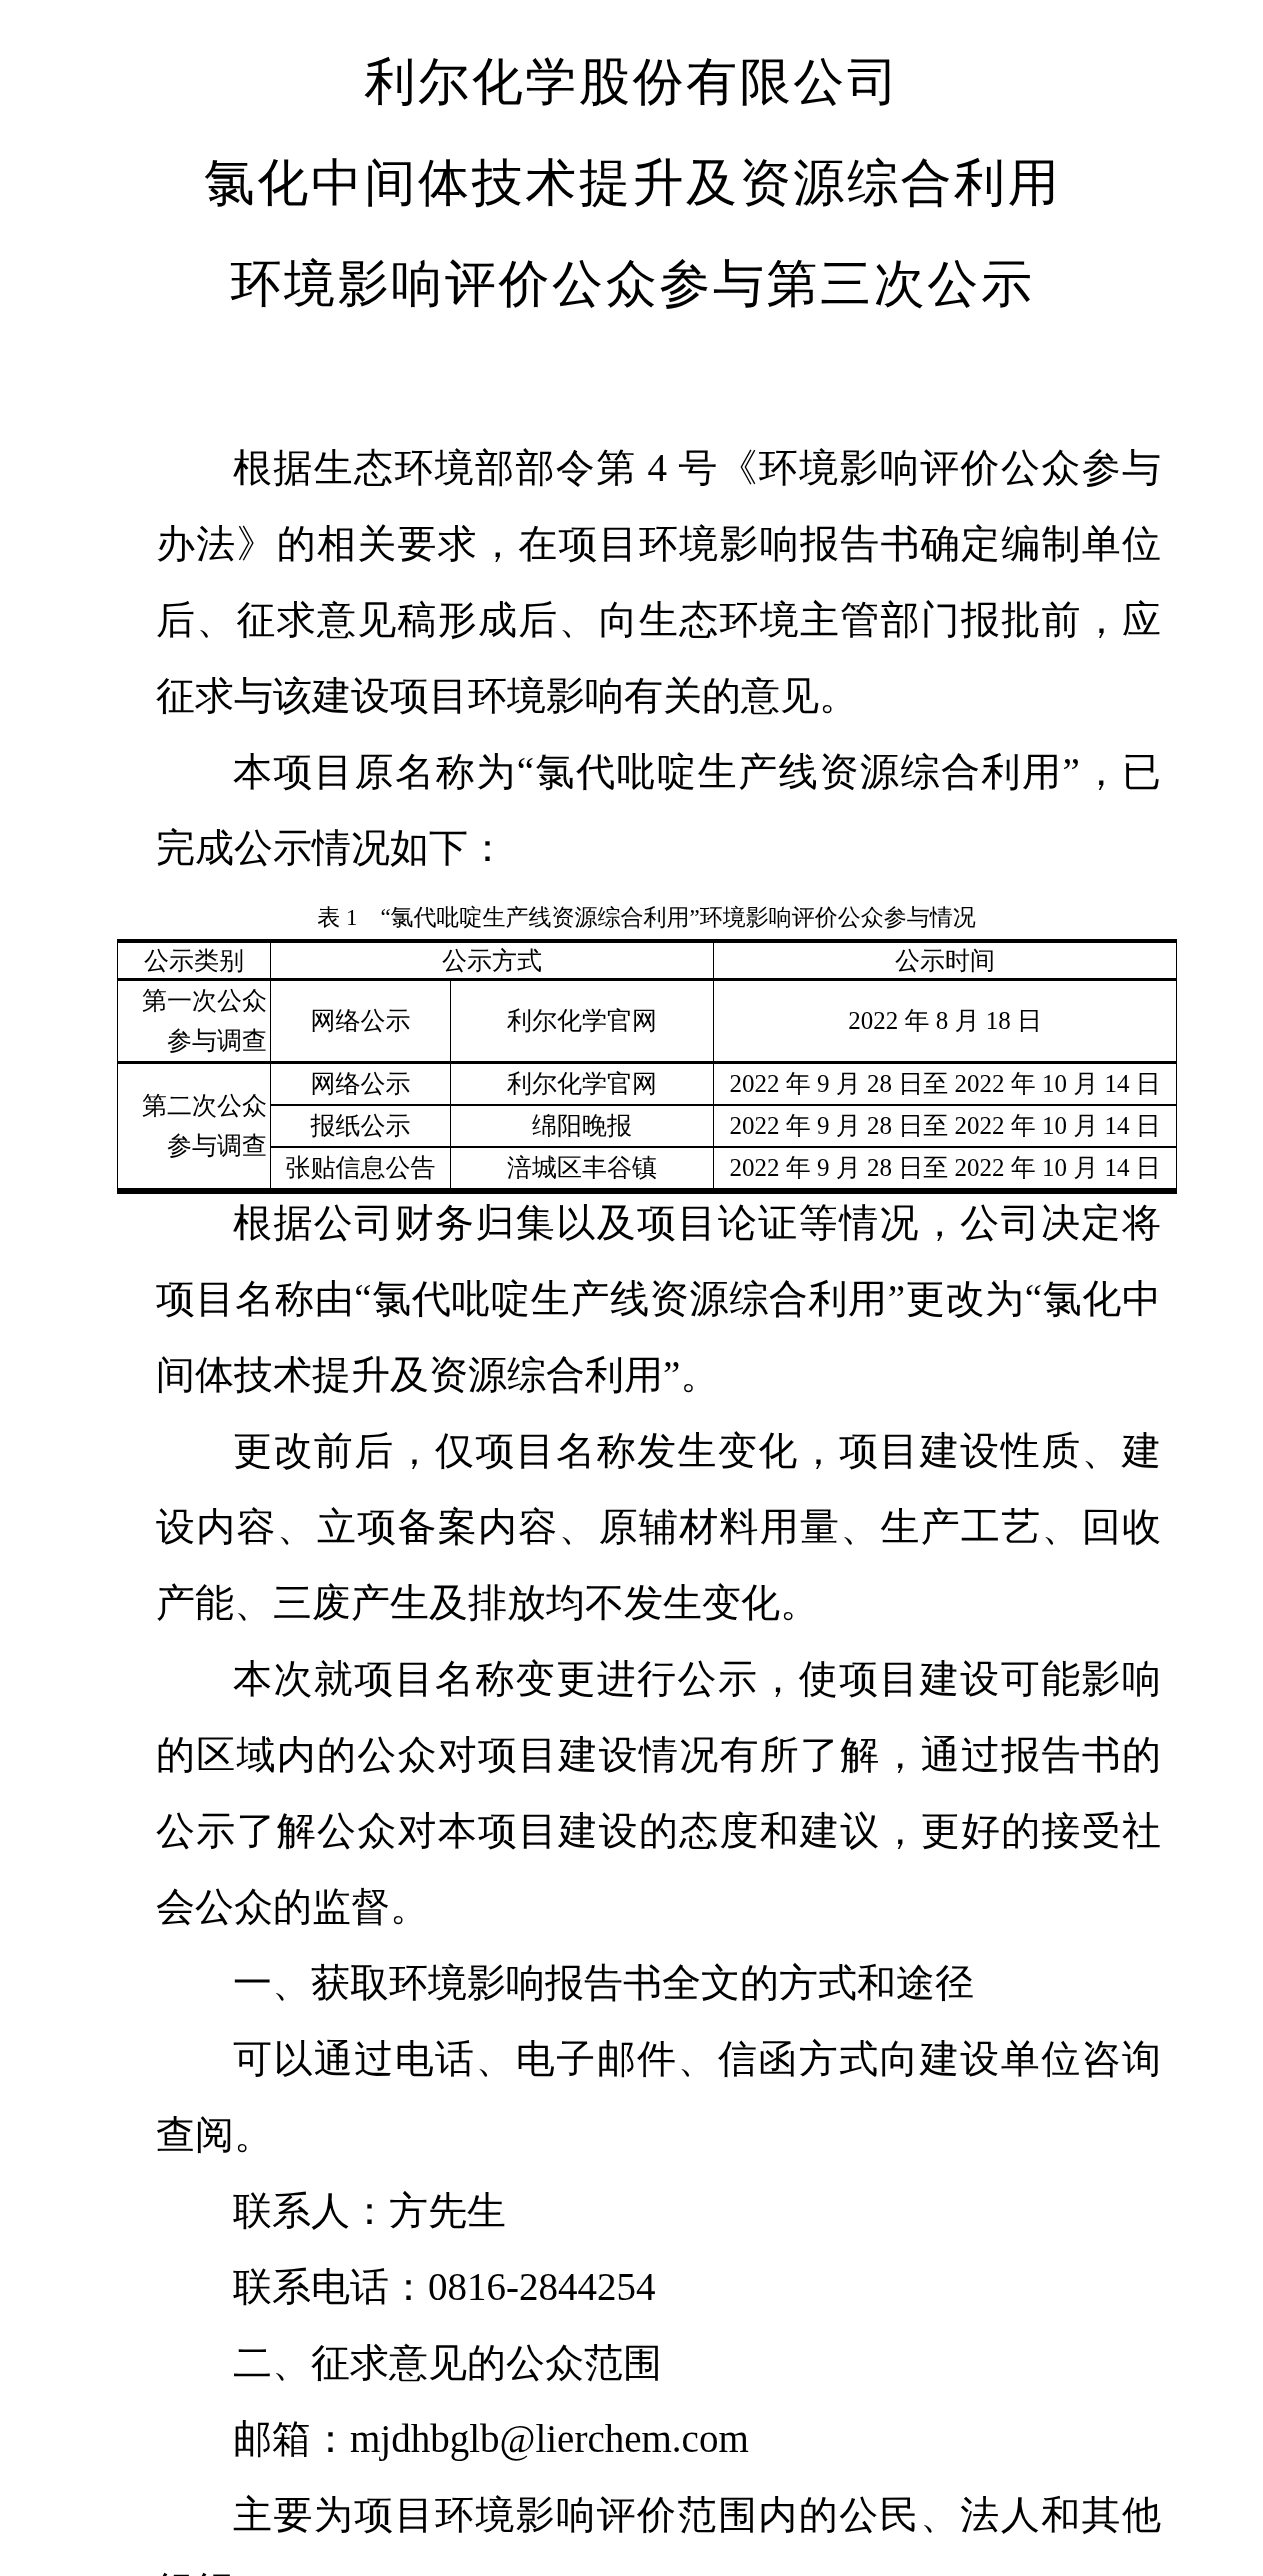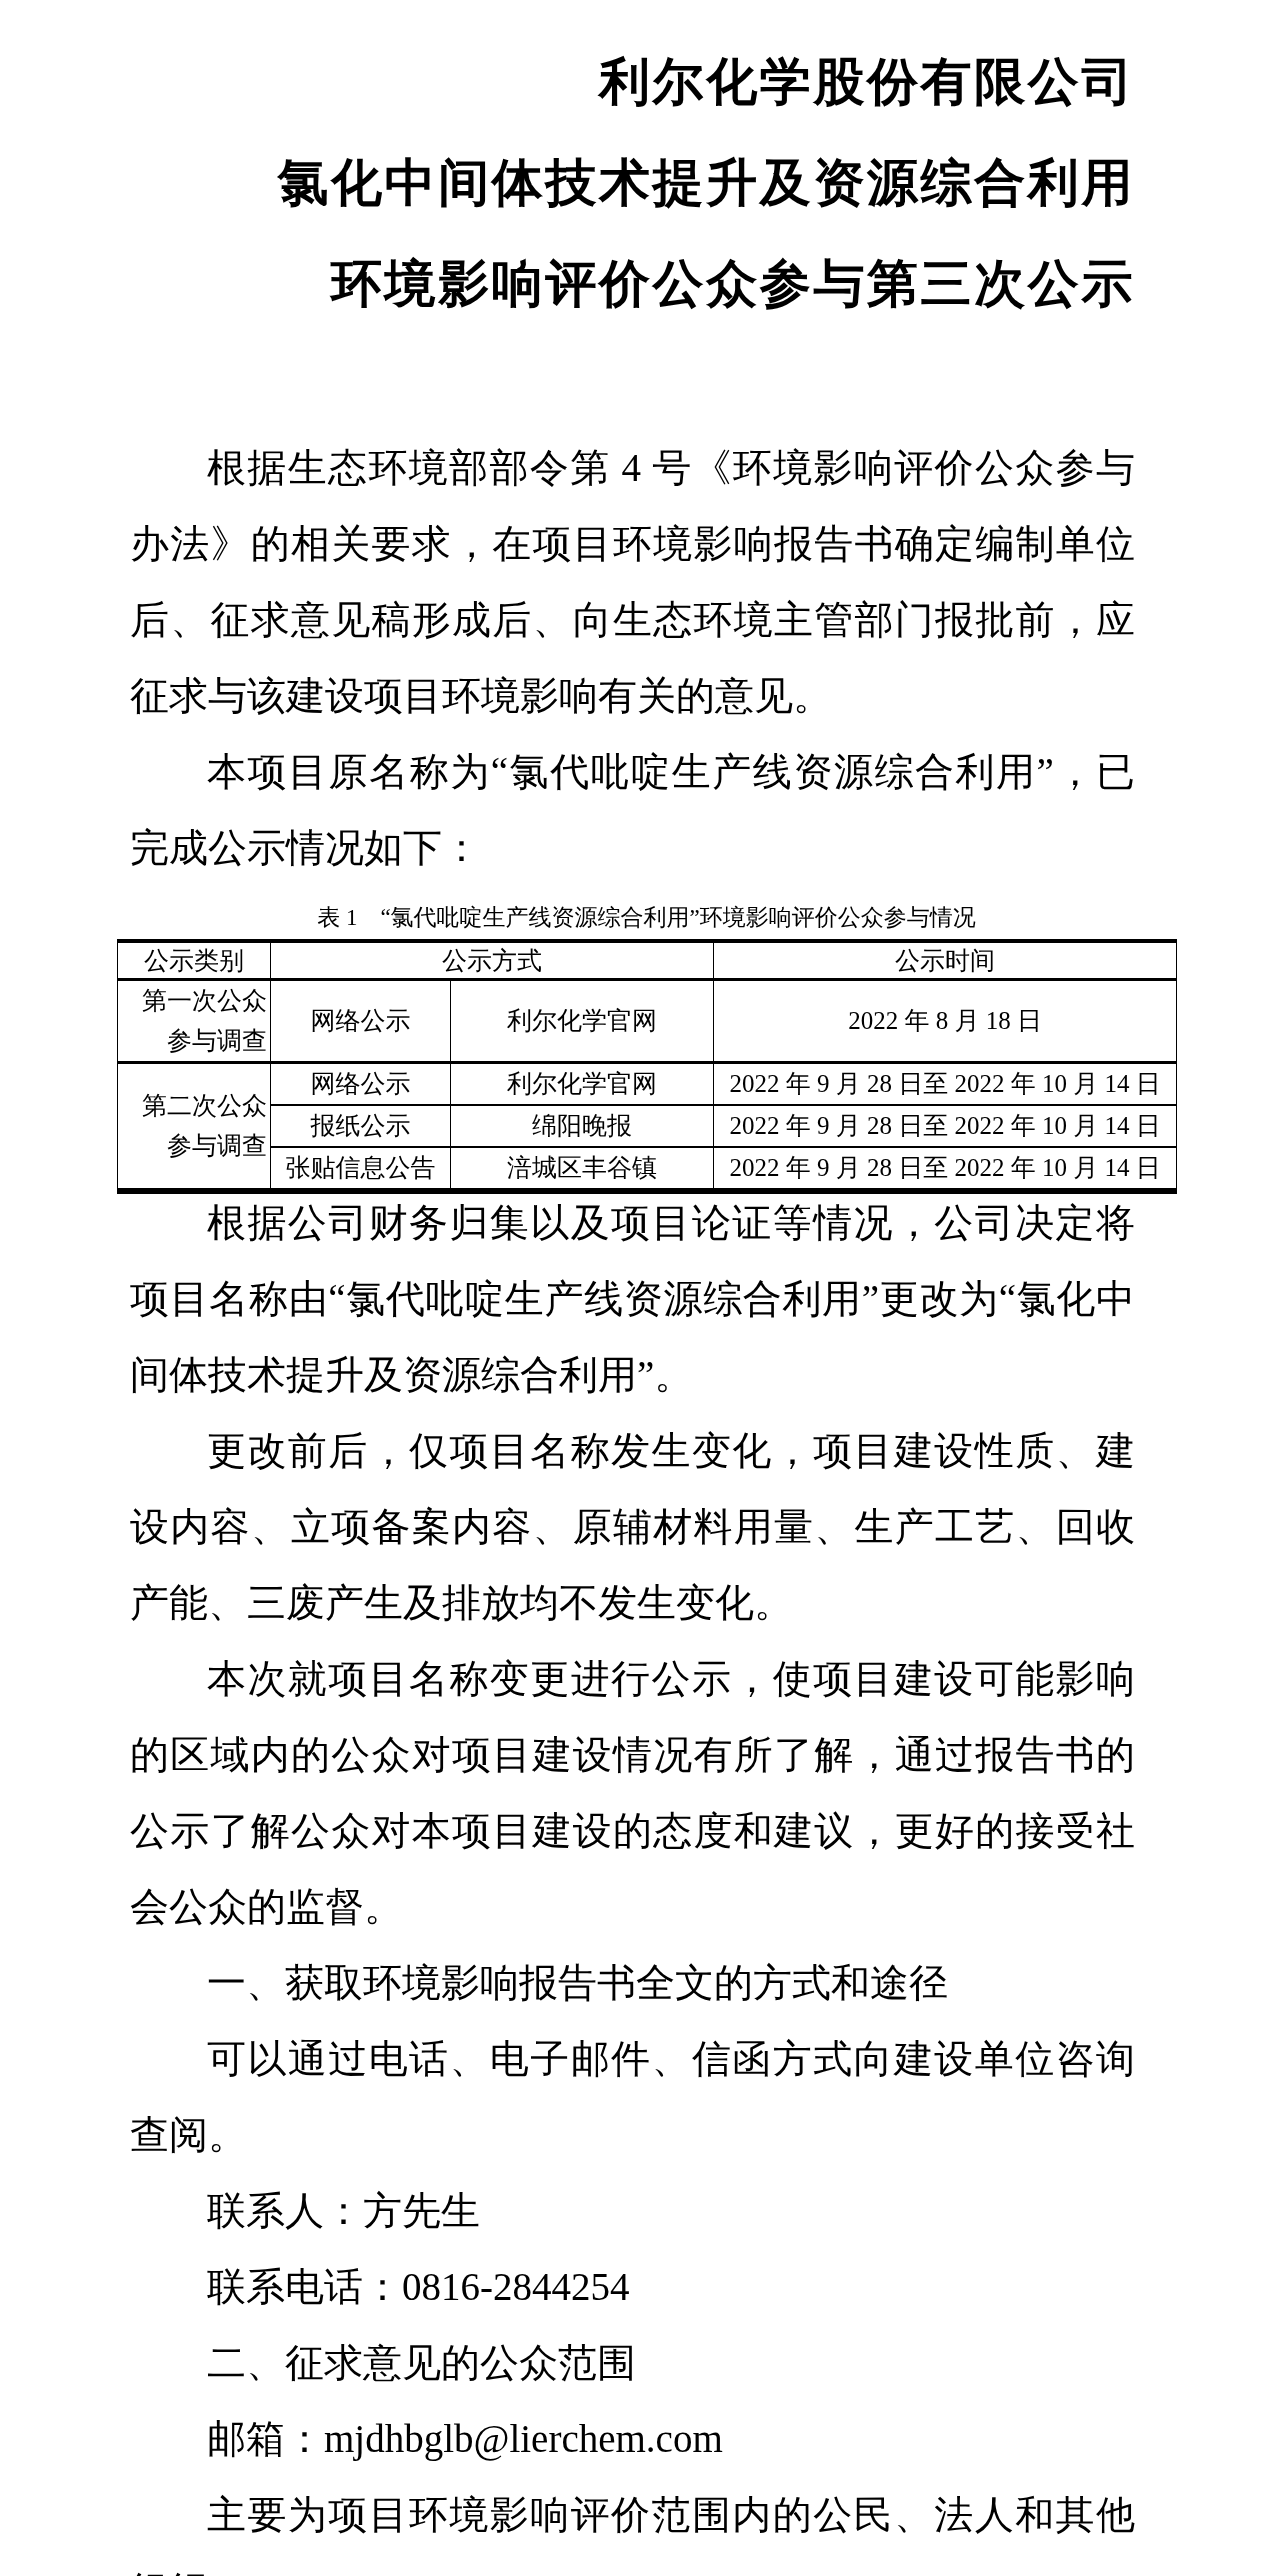--- a/index.html
+++ b/index.html
@@ -4,26 +4,26 @@
 <style>
   html,body{margin:0;padding:0;}
   body{
     width:1263px;height:3453px;
     background:#ffffff;color:#000000;
     font-family:"Liberation Serif","DejaVu Serif",serif;
     position:relative;overflow:hidden;
   }
   .title-block{
     position:absolute;top:32px;left:130px;width:1005px;
-    text-align:right;font-weight:bold;
+    text-align:center;font-weight:normal;
     font-size:51px;line-height:101px;letter-spacing:2.6px;
   }
   .body-text{
     font-size:39px;line-height:76px;
-    text-align:justify;text-justify:inter-ideograph;
+    text-align:justify;text-justify:inter-ideograph;margin-left:26px;
   }
   .body-top{position:absolute;top:430px;left:130px;width:1005px;}
   .body-bottom{position:absolute;top:1185px;left:130px;width:1005px;}
   .body-text p{margin:0;padding:0;text-indent:77px;}
   .table-caption{
     position:absolute;top:901px;left:117px;width:1059px;
     text-align:center;font-size:23px;line-height:33px;font-weight:normal;
   }
   table.pub-table{
     position:absolute;top:939px;left:117px;width:1059px;

